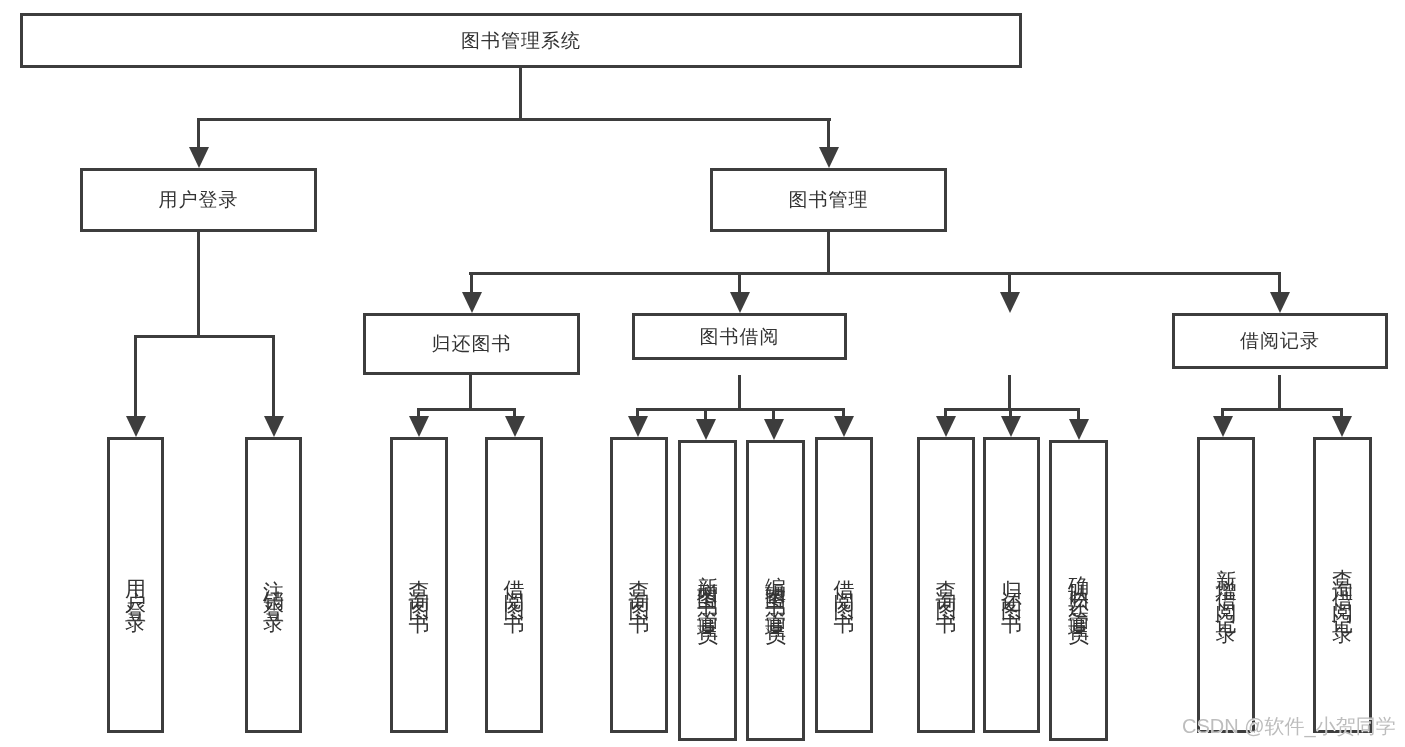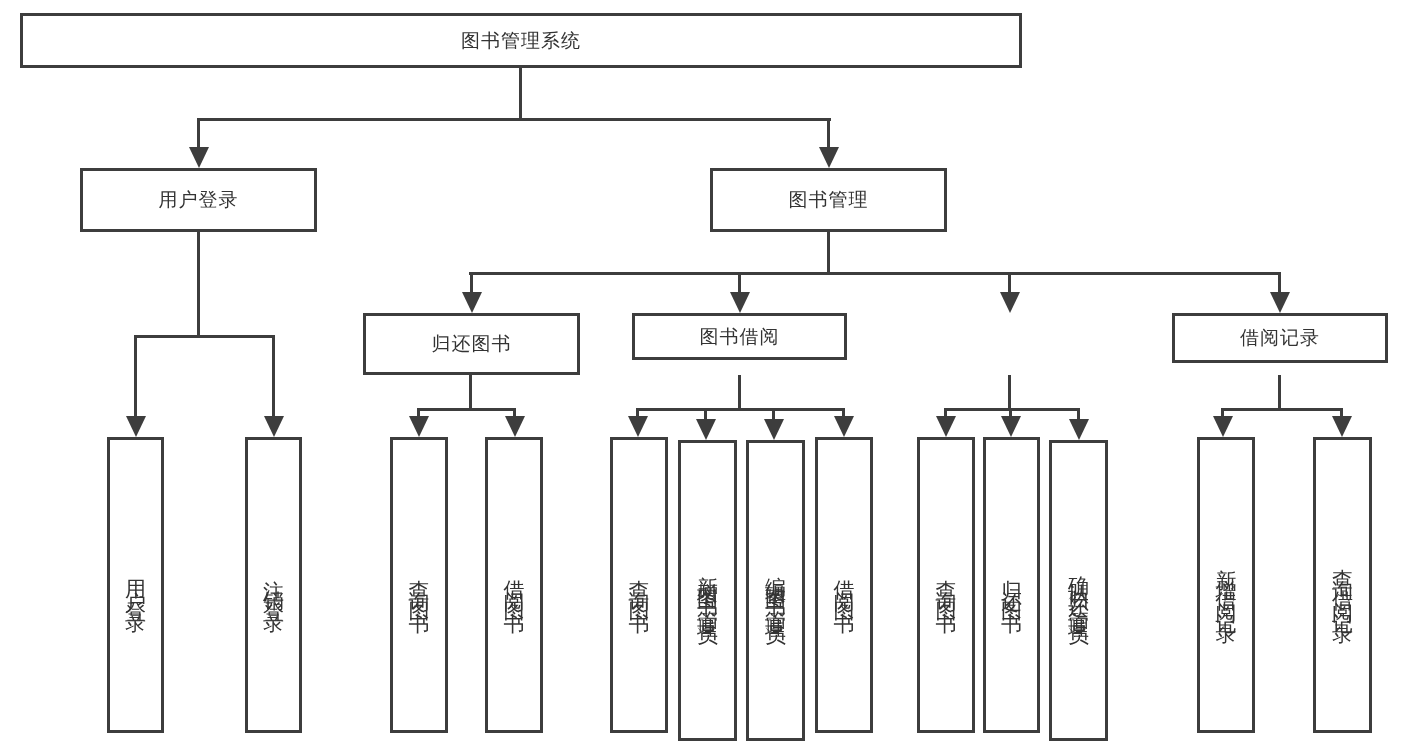--- a/index.html
+++ b/index.html
@@ -63,21 +63,21 @@
   <div class="box" style="left:710px;top:168px;width:237px;height:64px">
     <span class="hl">图书管理</span>
   </div>
 
   <div class="box" style="left:363px;top:313px;width:217px;height:62px">
     <span class="hl">归还图书</span>
   </div>
   <div class="box" style="left:632px;top:313px;width:215px;height:47px">
     <span class="hl">图书借阅</span>
   </div>
-  <div class="box" style="left:1172px;top:313px;width:216px;height:50px">
+  <div class="box" style="left:1172px;top:313px;width:216px;height:56px">
     <span class="hl">借阅记录</span>
   </div>
 
   <div class="box" style="left:107px;top:437px;width:57px;height:296px">
     <span class="vt">用户登录</span>
   </div>
   <div class="box" style="left:245px;top:437px;width:57px;height:296px">
     <span class="vt">注销登录</span>
   </div>
 
@@ -151,14 +151,15 @@
   <div class="hline" style="left:944px;top:408px;width:136px"></div>
   <div class="arrow" style="left:944px;top:408px;height:8px"></div>
   <div class="arrow" style="left:1009px;top:408px;height:8px"></div>
   <div class="arrow" style="left:1077px;top:408px;height:11px"></div>
 
   <div class="vline" style="left:1278px;top:375px;height:33px"></div>
   <div class="hline" style="left:1221px;top:408px;width:122px"></div>
   <div class="arrow" style="left:1221px;top:408px;height:8px"></div>
   <div class="arrow" style="left:1340px;top:408px;height:8px"></div>
 
+  <div class="watermark">CSDN @软件_小贺同学</div>
 
 </div>
 
 </body></html>

